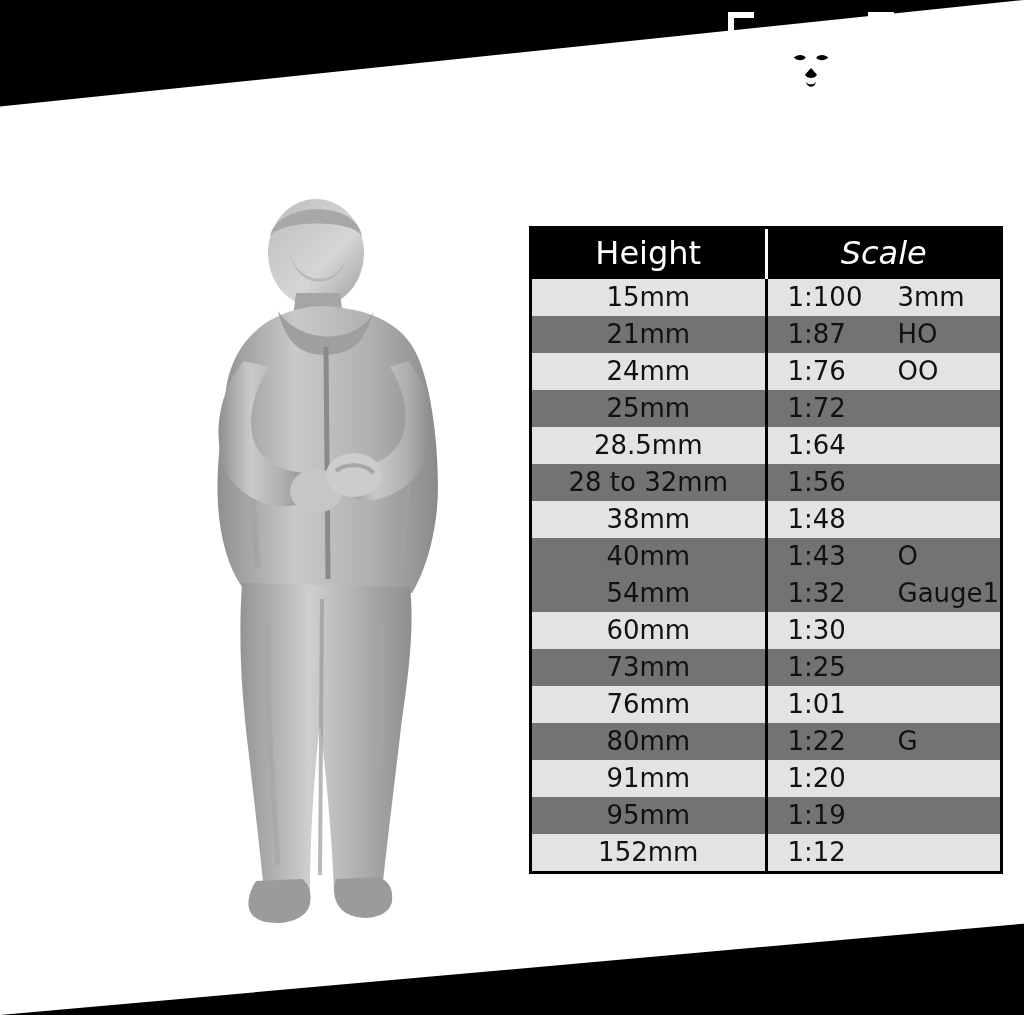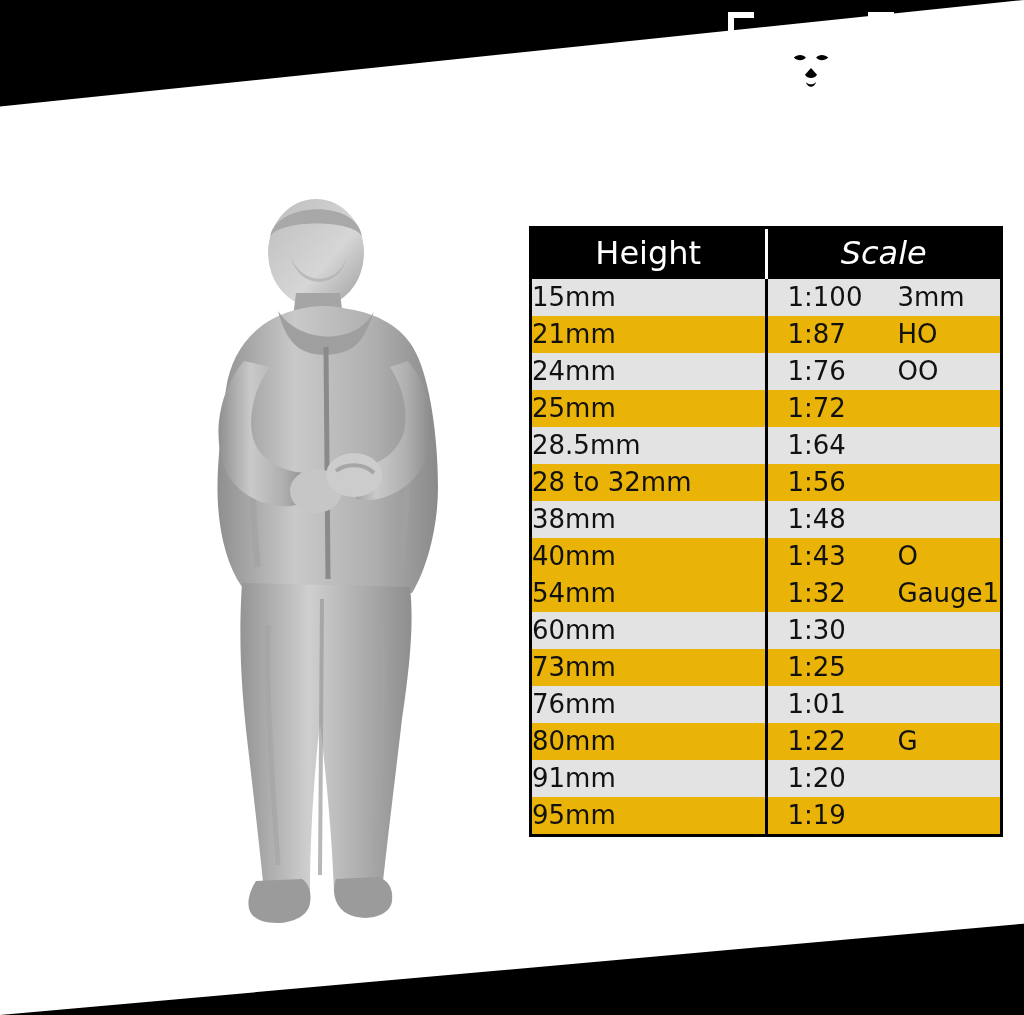--- a/index.html
+++ b/index.html
@@ -110,20 +110,21 @@
     font-family: "DejaVu Sans", sans-serif;
   }
   table.scale-table th.sep {
     border-left: 3px solid #ffffff;
     font-style: italic;
   }
   table.scale-table td {
     font-size: 26px;
     color: #111111;
     padding: 5px 0 6px 0;
+    text-align: center;
     font-family: "DejaVu Sans", sans-serif;
     line-height: 1.0;
   }
   table.scale-table td.height-cell {
     width: 218px;
     border-right: 3px solid #000000;
   }
   table.scale-table td.scale-cell {
     padding-left: 20px;
     text-align: left;
@@ -132,21 +133,21 @@
     display: inline-block;
     width: 110px;
   }
   table.scale-table td.scale-cell .gauge {
     display: inline-block;
   }
   table.scale-table tr.alt td {
     background: #e3e3e3;
   }
   table.scale-table tr.plain td {
-    background: #eab308;
+    background: #737373;
   }
 </style>
 </head>
 <body>
 
 <div id="stage">
 
   <div class="white-panel"></div>
 
   <div class="brand">
@@ -289,17 +290,21 @@
             <td class="scale-cell"><span class="ratio">1:22</span><span class="gauge">G</span></td>
           </tr>
           <tr class="alt">
             <td class="height-cell">91mm</td>
             <td class="scale-cell"><span class="ratio">1:20</span><span class="gauge"></span></td>
           </tr>
           <tr class="plain">
             <td class="height-cell">95mm</td>
             <td class="scale-cell"><span class="ratio">1:19</span><span class="gauge"></span></td>
           </tr>
+          <tr class="alt">
+            <td class="height-cell">152mm</td>
+            <td class="scale-cell"><span class="ratio">1:12</span><span class="gauge"></span></td>
+          </tr>
         </tbody>
     </table>
   </div>
 
 </div>
 
 </body></html>

